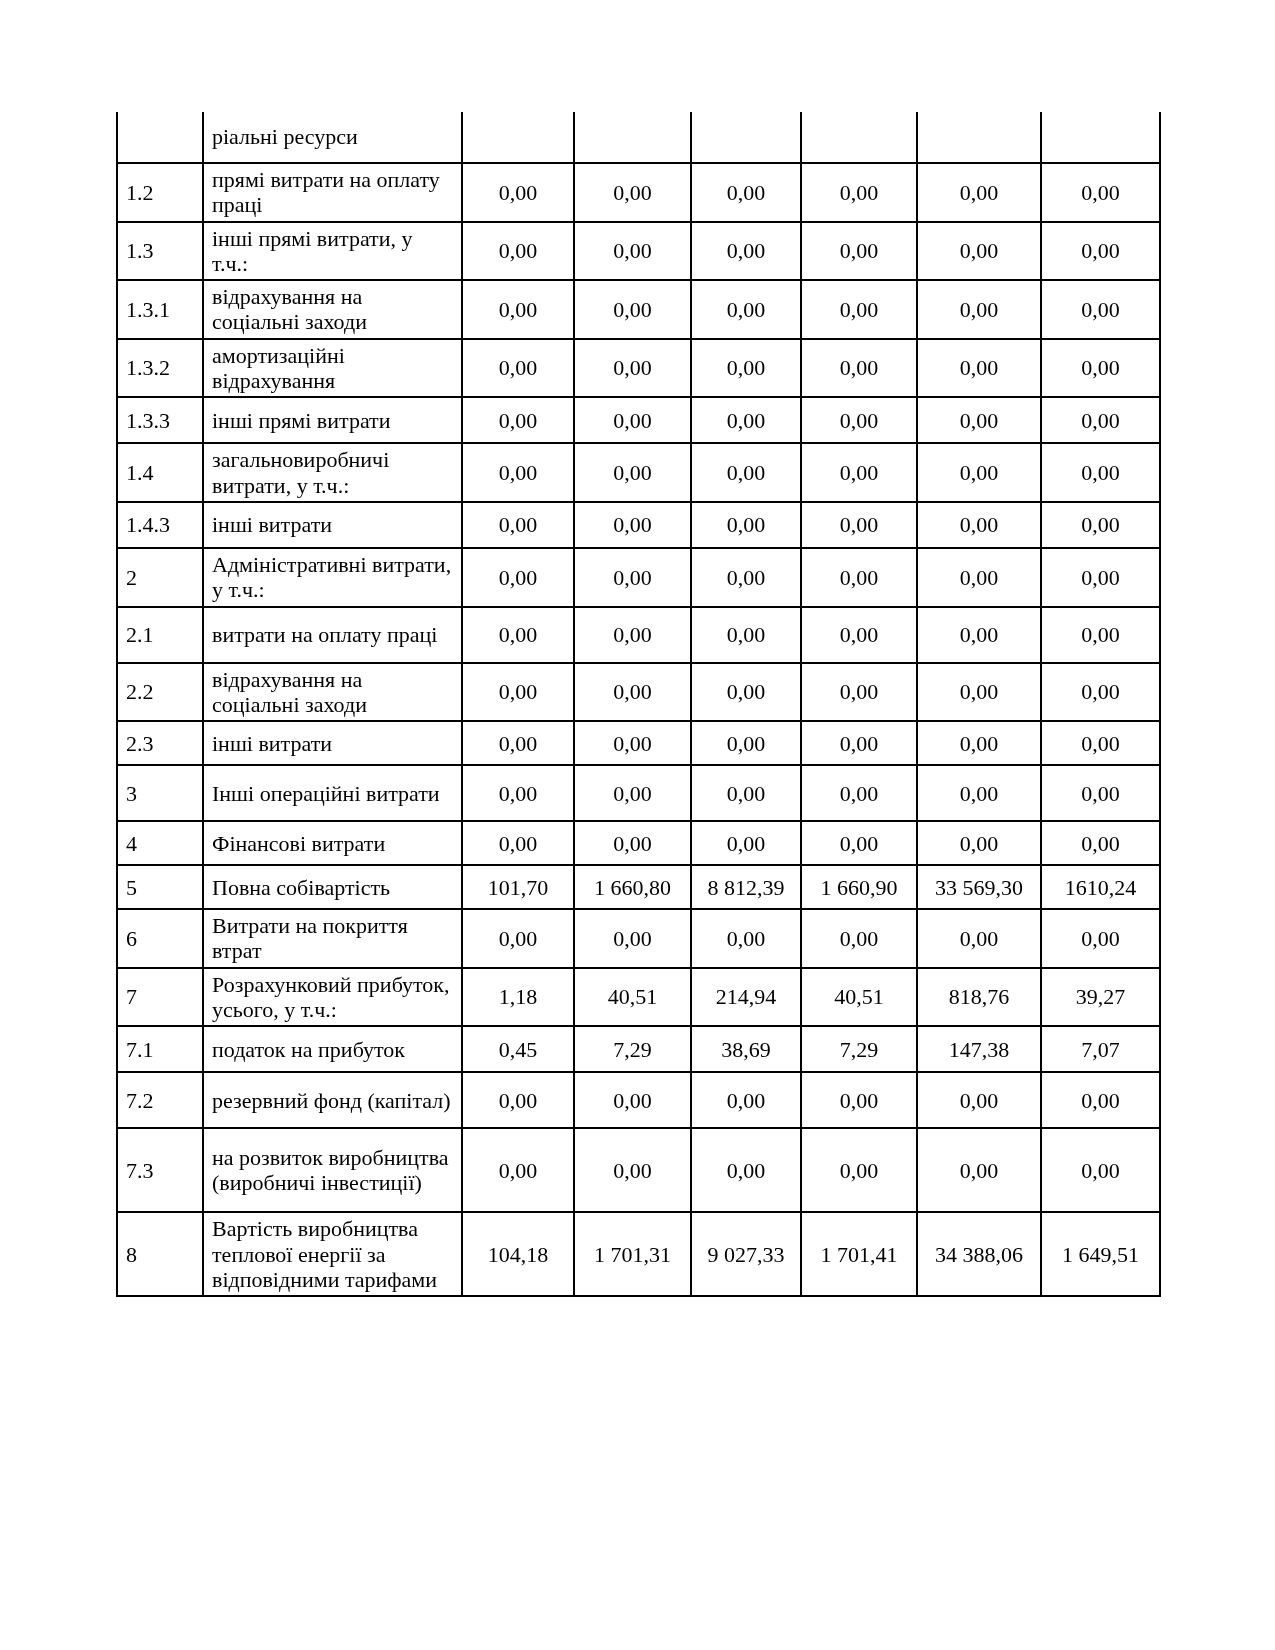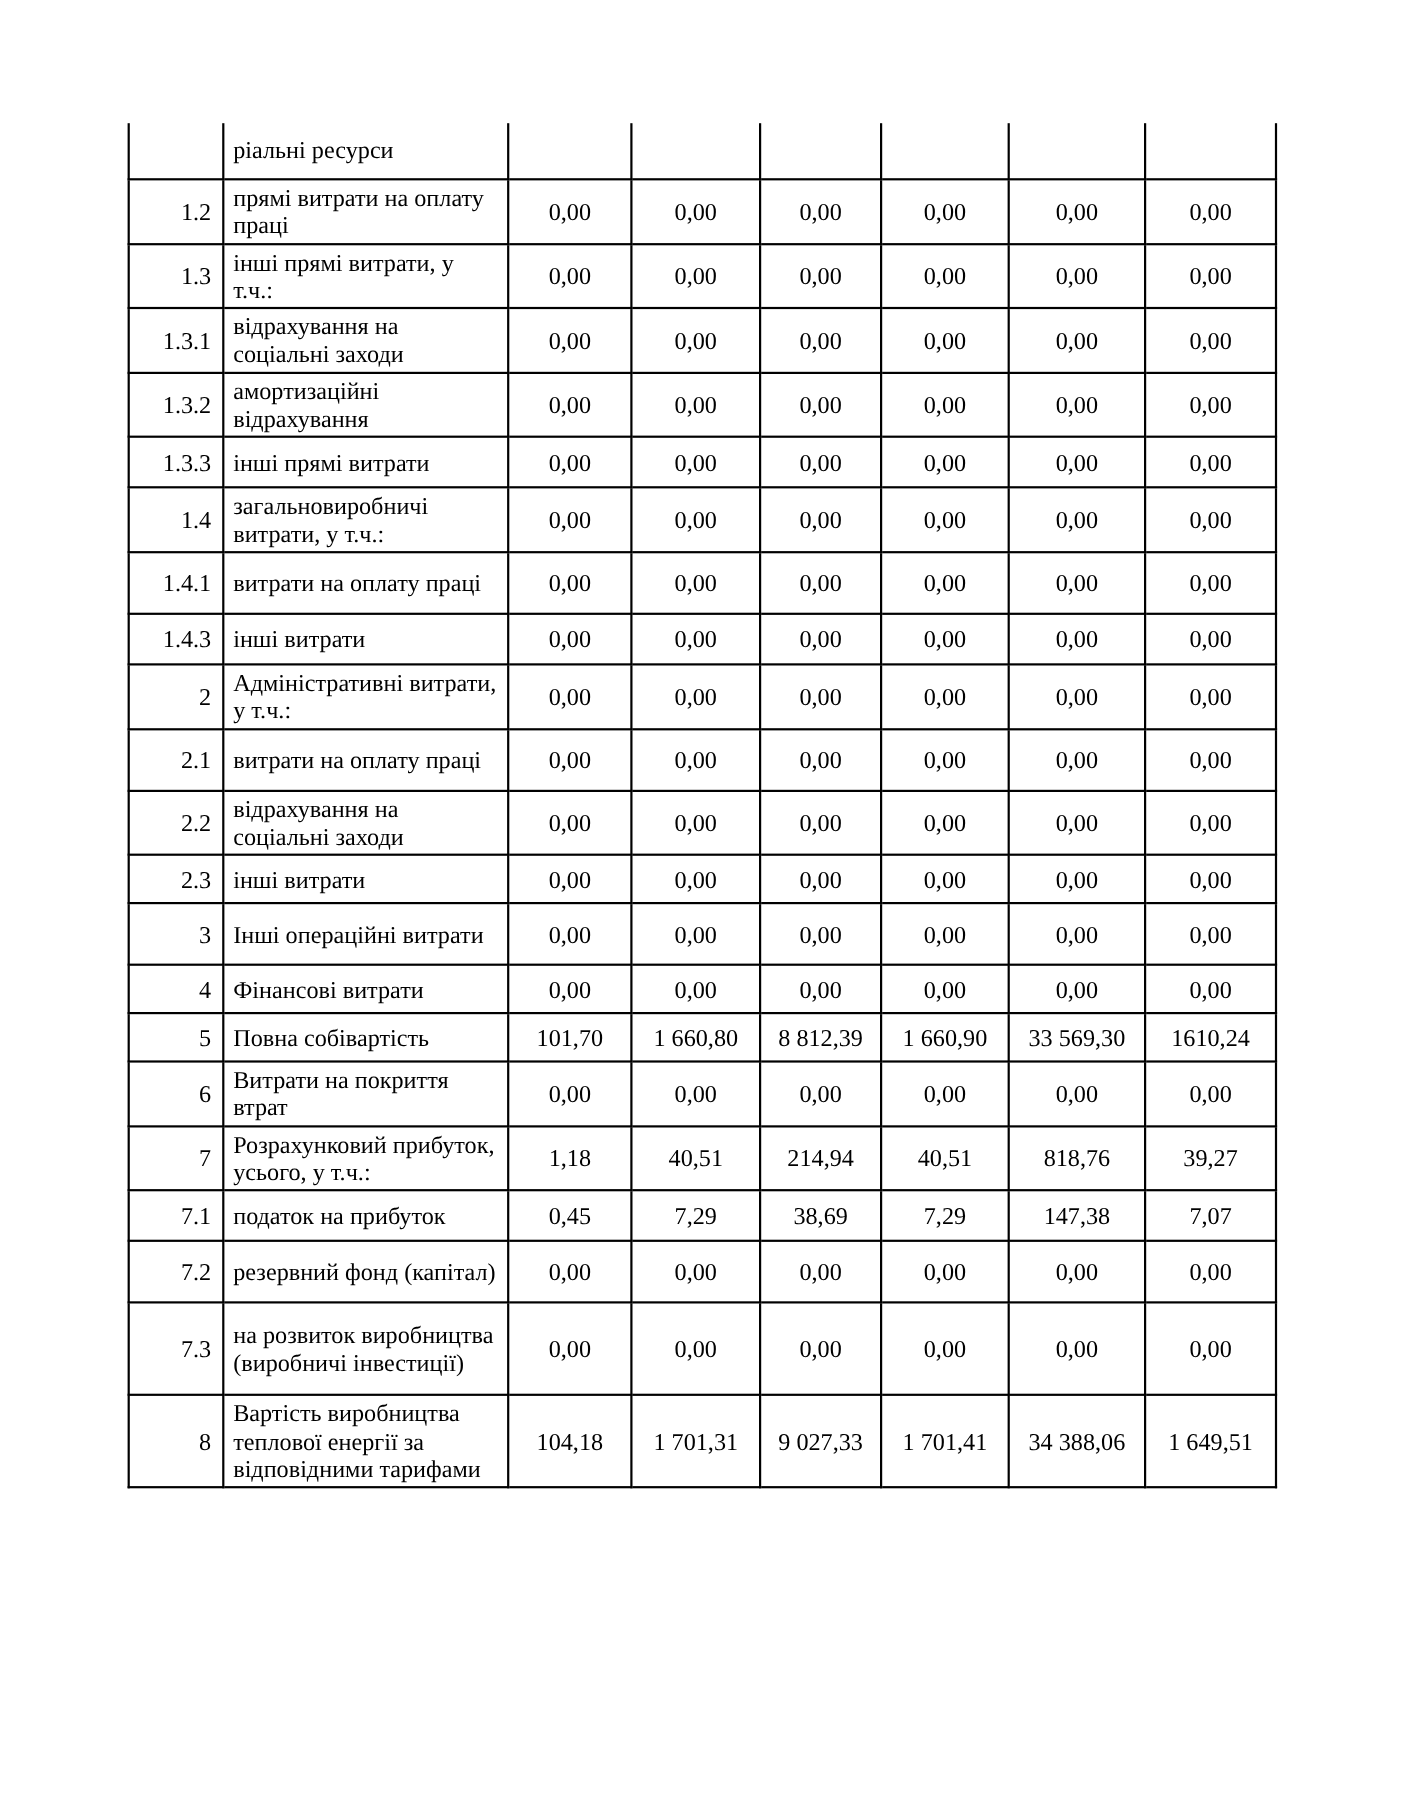--- a/index.html
+++ b/index.html
@@ -1,20 +1,20 @@
 <!DOCTYPE html>
 <html><head>
 <meta charset="utf-8">
 <style>
   html, body { margin: 0; padding: 0; background: #ffffff; }
   body { width: 1275px; height: 1650px; position: relative; font-family: "Liberation Serif", serif; color: #000; }
   .page { position: absolute; left: 116px; top: 112px; width: 1043px; }
   table { border-collapse: collapse; width: 1043px; table-layout: fixed; font-size: 22px; line-height: 1.15; }
   td { border: 2px solid #000; padding: 3px 8px; vertical-align: middle; }
-  td.num { text-align: right; padding-right: 10px; }
+  td.num { text-align: left; padding-right: 10px; }
   td.val { text-align: center; white-space: nowrap; }
   td.label { text-align: left; }
   tr.first td { border-top: none; height: 44px; }
 </style>
 </head>
 <body>
 
 <div class="page">
   <table>
     <colgroup>
@@ -92,30 +92,20 @@
           <td class="num" style="height: 48px;">1.4</td>
           <td class="label">загальновиробничі витрати, у т.ч.:</td>
           <td class="val">0,00</td>
           <td class="val">0,00</td>
           <td class="val">0,00</td>
           <td class="val">0,00</td>
           <td class="val">0,00</td>
           <td class="val">0,00</td>
         </tr>
         <tr>
-          <td class="num" style="height: 48px;">1.4.1</td>
-          <td class="label">витрати на оплату праці</td>
-          <td class="val">0,00</td>
-          <td class="val">0,00</td>
-          <td class="val">0,00</td>
-          <td class="val">0,00</td>
-          <td class="val">0,00</td>
-          <td class="val">0,00</td>
-        </tr>
-        <tr>
           <td class="num" style="height: 38px;">1.4.3</td>
           <td class="label">інші витрати</td>
           <td class="val">0,00</td>
           <td class="val">0,00</td>
           <td class="val">0,00</td>
           <td class="val">0,00</td>
           <td class="val">0,00</td>
           <td class="val">0,00</td>
         </tr>
         <tr>

